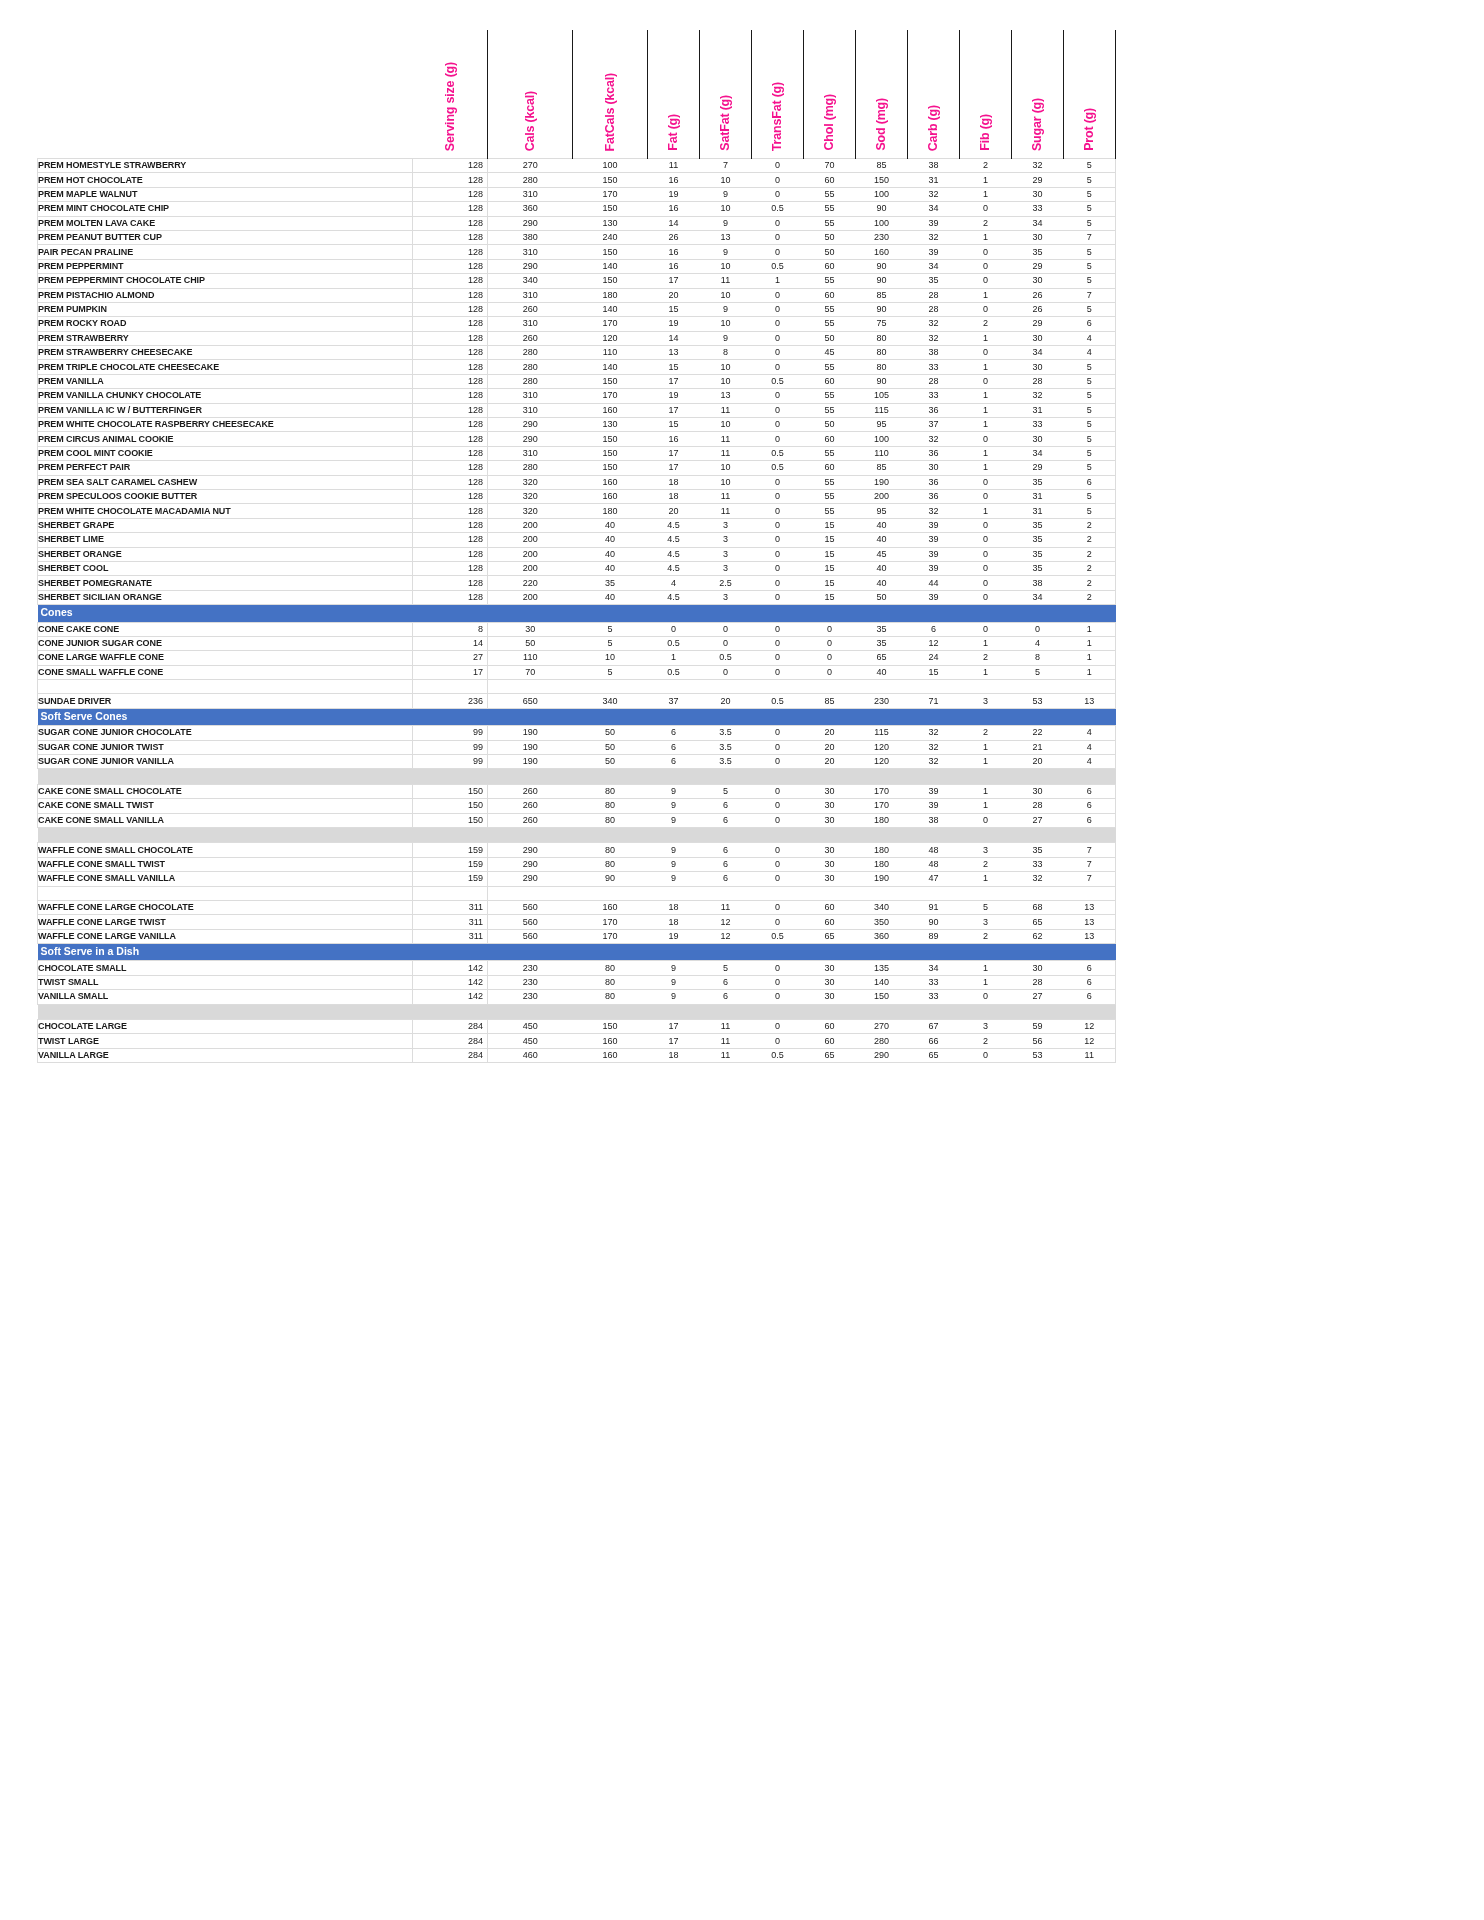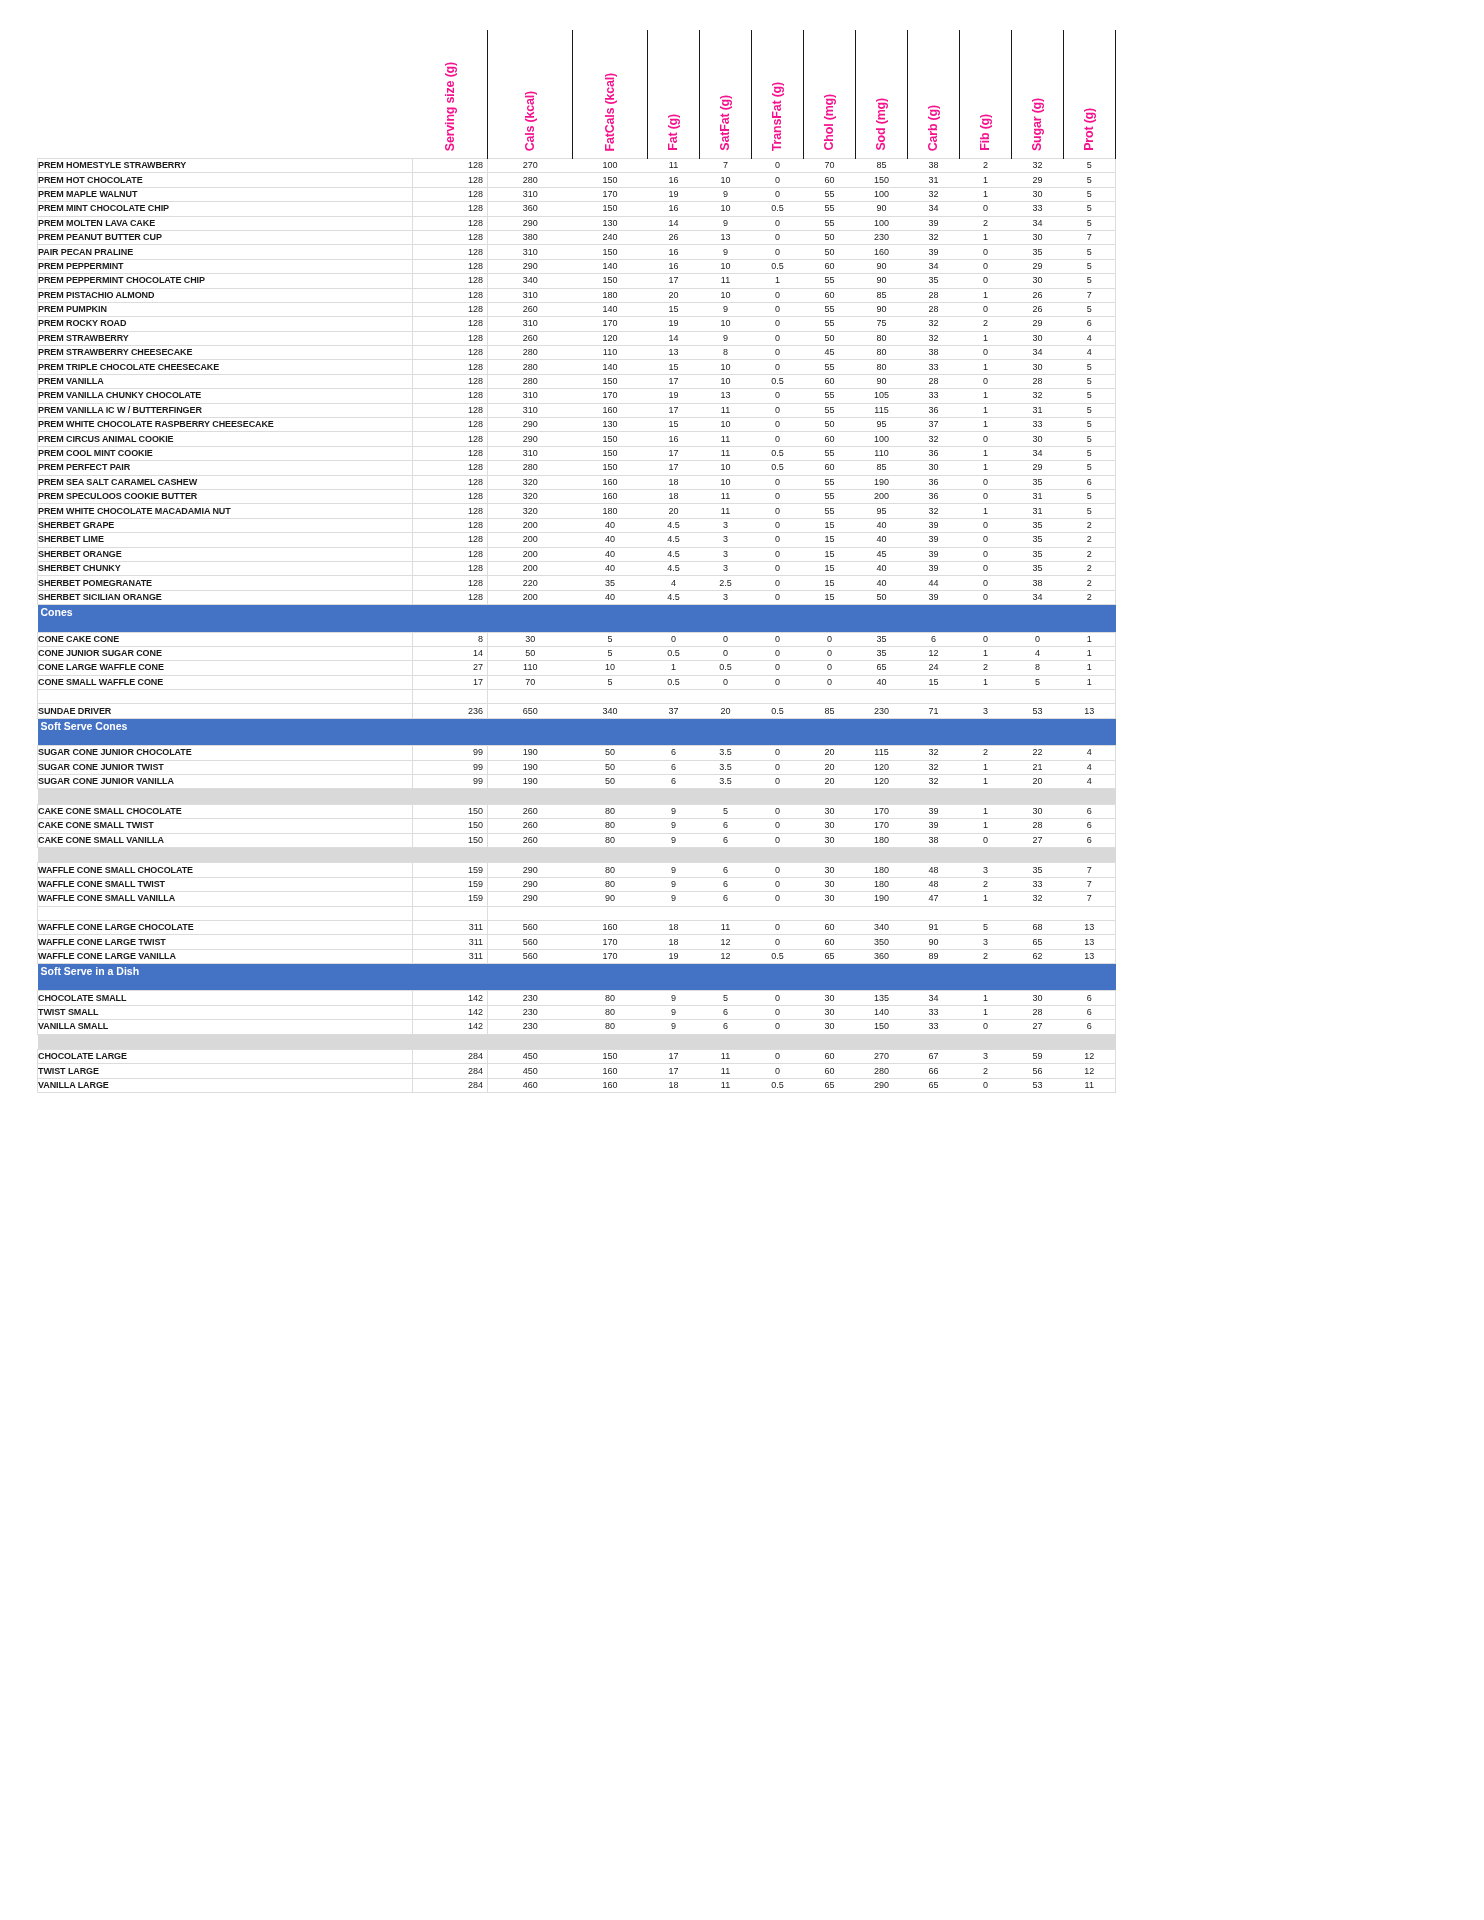--- a/index.html
+++ b/index.html
@@ -75,21 +75,21 @@
   .num-cell:last-child {
     border-right: 1px solid var(--row-border, #dcdcdc);
   }
   .section-row td {
     background: var(--section-bg, #4472c4);
     color: var(--section-text, #fff);
     font-weight: 700;
     font-size: 10.5px;
     height: 14.4px;
     line-height: 14px;
-    padding: 0 0 12px 3px;
+    padding: 0 0 2px 3px;
     white-space: nowrap;
     overflow: hidden;
   }
   .spacer-gray td {
     background: var(--spacer-gray, #d9d9d9);
     height: 14.4px;
     padding: 0;
   }
 </style>
 </head>
@@ -544,21 +544,21 @@
           <td class="num-cell">3</td>
           <td class="num-cell">0</td>
           <td class="num-cell">15</td>
           <td class="num-cell">45</td>
           <td class="num-cell">39</td>
           <td class="num-cell">0</td>
           <td class="num-cell">35</td>
           <td class="num-cell">2</td>
         </tr>
         <tr class="item-row">
-          <td class="name-cell">SHERBET CHUNKY</td>
+          <td class="name-cell">SHERBET COOL</td>
           <td class="serv-cell">128</td>
           <td class="num-cell">200</td>
           <td class="num-cell">40</td>
           <td class="num-cell">4.5</td>
           <td class="num-cell">3</td>
           <td class="num-cell">0</td>
           <td class="num-cell">15</td>
           <td class="num-cell">40</td>
           <td class="num-cell">39</td>
           <td class="num-cell">0</td>

